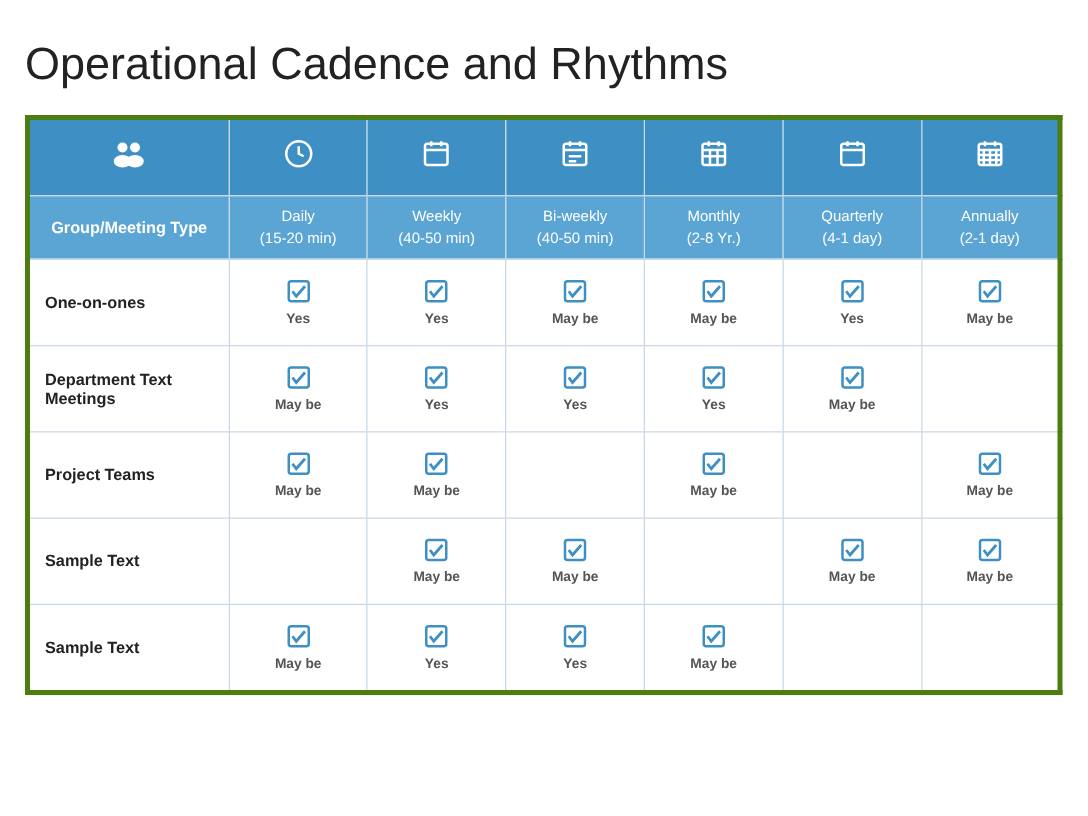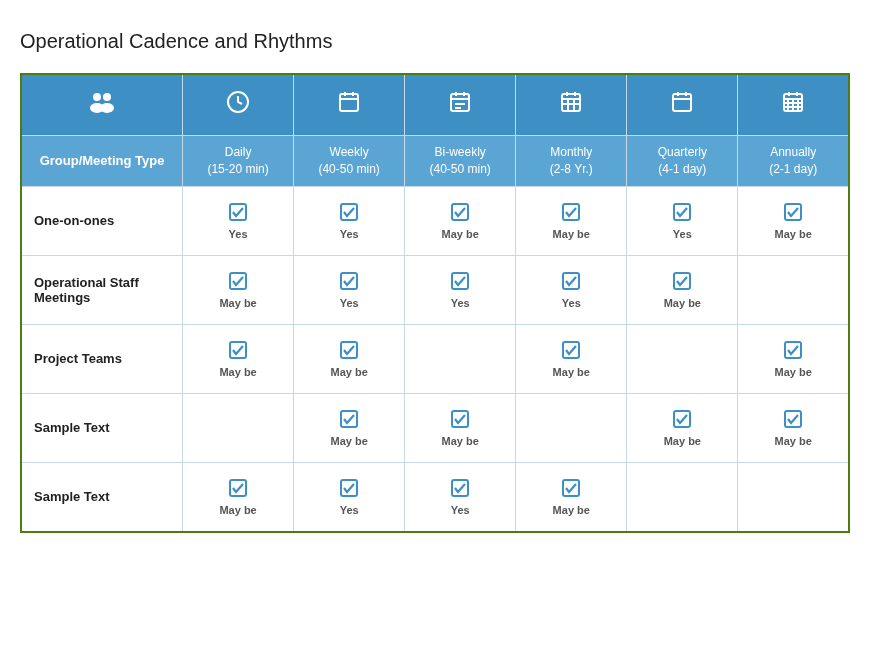--- a/index.html
+++ b/index.html
@@ -4,29 +4,29 @@
   <style>
     * { box-sizing: border-box; margin: 0; padding: 0; }
     body {
       font-family: 'Segoe UI', Arial, sans-serif;
       background: #fff;
       width: 870px;
       min-height: 653px;
       padding: 30px 20px 20px 20px;
     }
     h1 {
-      font-size: 20px;
+      font-size: 36px;
       font-weight: 400;
       color: #222;
       margin-bottom: 20px;
     }
     .table-wrap {
       width: 100%;
       border-collapse: collapse;
-      border: 2px solid #4d7c0f;
+      border: 4px solid #4d7c0f;
     }
     .table-wrap th, .table-wrap td {
       border: 1px solid #c8d8e8;
       text-align: center;
       vertical-align: middle;
       padding: 15px 6px;
     }
     
     .icon-row th {
       background-color: #3d8fc4;
@@ -248,21 +248,21 @@
           <div class="cell-content">
             <span class="check-icon"><svg width="20" height="20" viewBox="0 0 20 20" fill="none" stroke="#3d8fc4" stroke-width="2" xmlns="http://www.w3.org/2000/svg">
           <rect x="2" y="2" width="16" height="16" rx="2" fill="white" stroke="#3d8fc4" stroke-width="2"></rect>
           <polyline points="5,10 8,14 15,6" stroke="#3d8fc4" stroke-width="2.2" fill="none"></polyline>
         </svg></span>
             <span class="cell-label">May be</span>
           </div>
         </td>
       </tr>
       <tr class="data-row">
-        <td style="white-space: pre-line;">Operational Staff
+        <td style="white-space: pre-line;">Department Text
 Meetings</td>
         <td>
           <div class="cell-content">
             <span class="check-icon"><svg width="20" height="20" viewBox="0 0 20 20" fill="none" stroke="#3d8fc4" stroke-width="2" xmlns="http://www.w3.org/2000/svg">
           <rect x="2" y="2" width="16" height="16" rx="2" fill="white" stroke="#3d8fc4" stroke-width="2"></rect>
           <polyline points="5,10 8,14 15,6" stroke="#3d8fc4" stroke-width="2.2" fill="none"></polyline>
         </svg></span>
             <span class="cell-label">May be</span>
           </div>
         </td>

